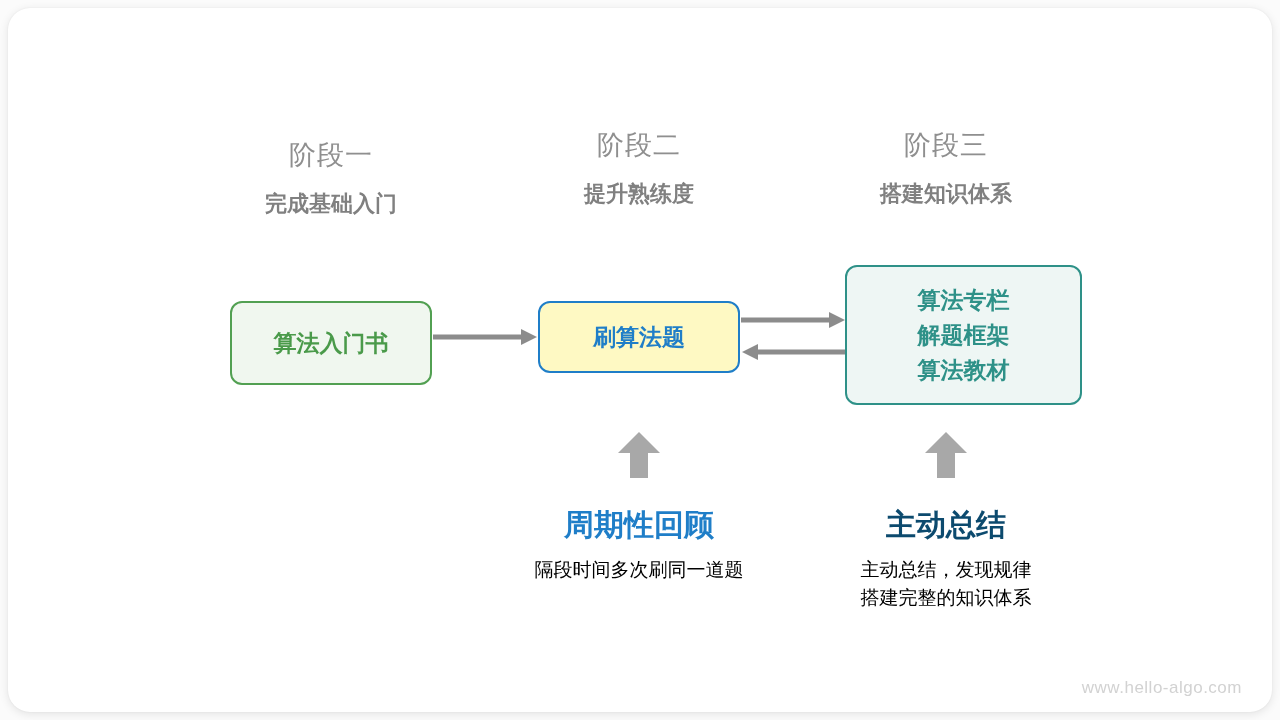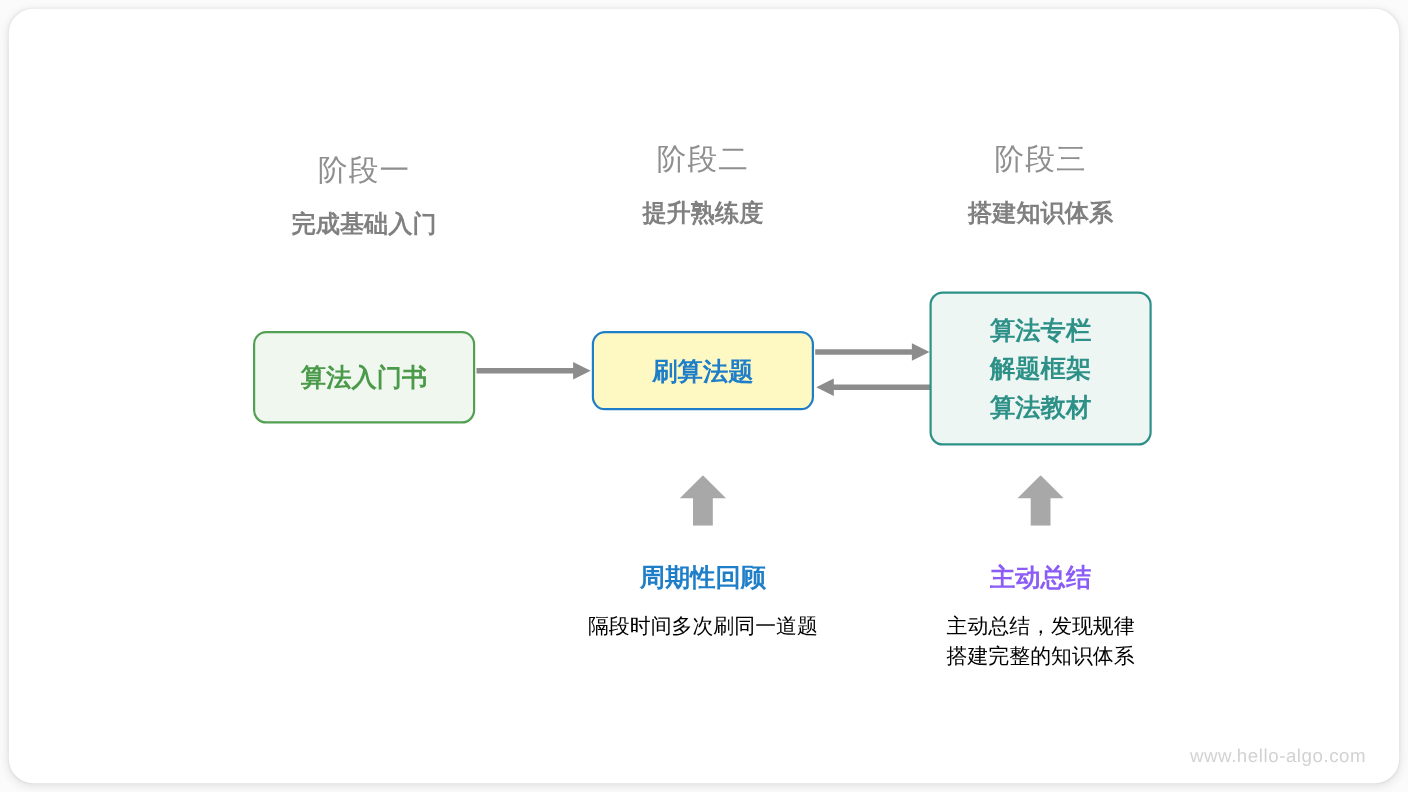--- a/index.html
+++ b/index.html
@@ -86,21 +86,21 @@
   }
   .up-arrow svg { display: block; }
 
   
   .note {
     position: absolute;
     width: 300px;
     text-align: center;
   }
   .note-title {
-    font-size: 23px;
+    font-size: 30px;
     font-weight: 700;
     line-height: 30px;
     white-space: nowrap;
   }
   .note-body {
     margin-top: 16px;
     font-size: 19px;
     color: #000000;
     line-height: 28px;
     font-weight: 400;
@@ -163,21 +163,21 @@
     </svg>
   </div>
 
   <div class="h-arrow" style="left:741px; top:342px; width:105px;">
     <svg width="105" height="20" viewBox="0 0 105 20">
       <line x1="15" y1="10" x2="105" y2="10" stroke="#8c8c8c" stroke-width="5"></line>
       <polygon points="17,2 1,10 17,18" fill="#8c8c8c"></polygon>
     </svg>
   </div>
 
-  <div class="flow-box" style="left:845px; top:265px; width:202px; height:140px;
+  <div class="flow-box" style="left:845px; top:265px; width:237px; height:140px;
               border-color:#2e9188; background:#eef6f4; color:#2e9188;">
     <div>算法专栏</div>
     <div>解题框架</div>
     <div>算法教材</div>
   </div>
 
   <div class="up-arrow" style="left:618px; top:432px;">
     <svg width="42" height="46" viewBox="0 0 42 46">
       <polygon points="21,0 42,21 30,21 30,46 12,46 12,21 0,21" fill="#a8a8a8"></polygon>
     </svg>
@@ -190,21 +190,21 @@
   </div>
 
   <div class="note" style="left:489px; top:510px;">
     <div class="note-title" style="color:#1f7ec8;">周期性回顾</div>
     <div class="note-body">
       <div>隔段时间多次刷同一道题</div>
     </div>
   </div>
 
   <div class="note" style="left:796px; top:510px;">
-    <div class="note-title" style="color:#8b5cf6;">主动总结</div>
+    <div class="note-title" style="color:#0c4a6e;">主动总结</div>
     <div class="note-body">
       <div>主动总结，发现规律</div>
       <div>搭建完整的知识体系</div>
     </div>
   </div>
 
   <div id="watermark">www.hello-algo.com</div>
 </div>
 
 </body></html>

